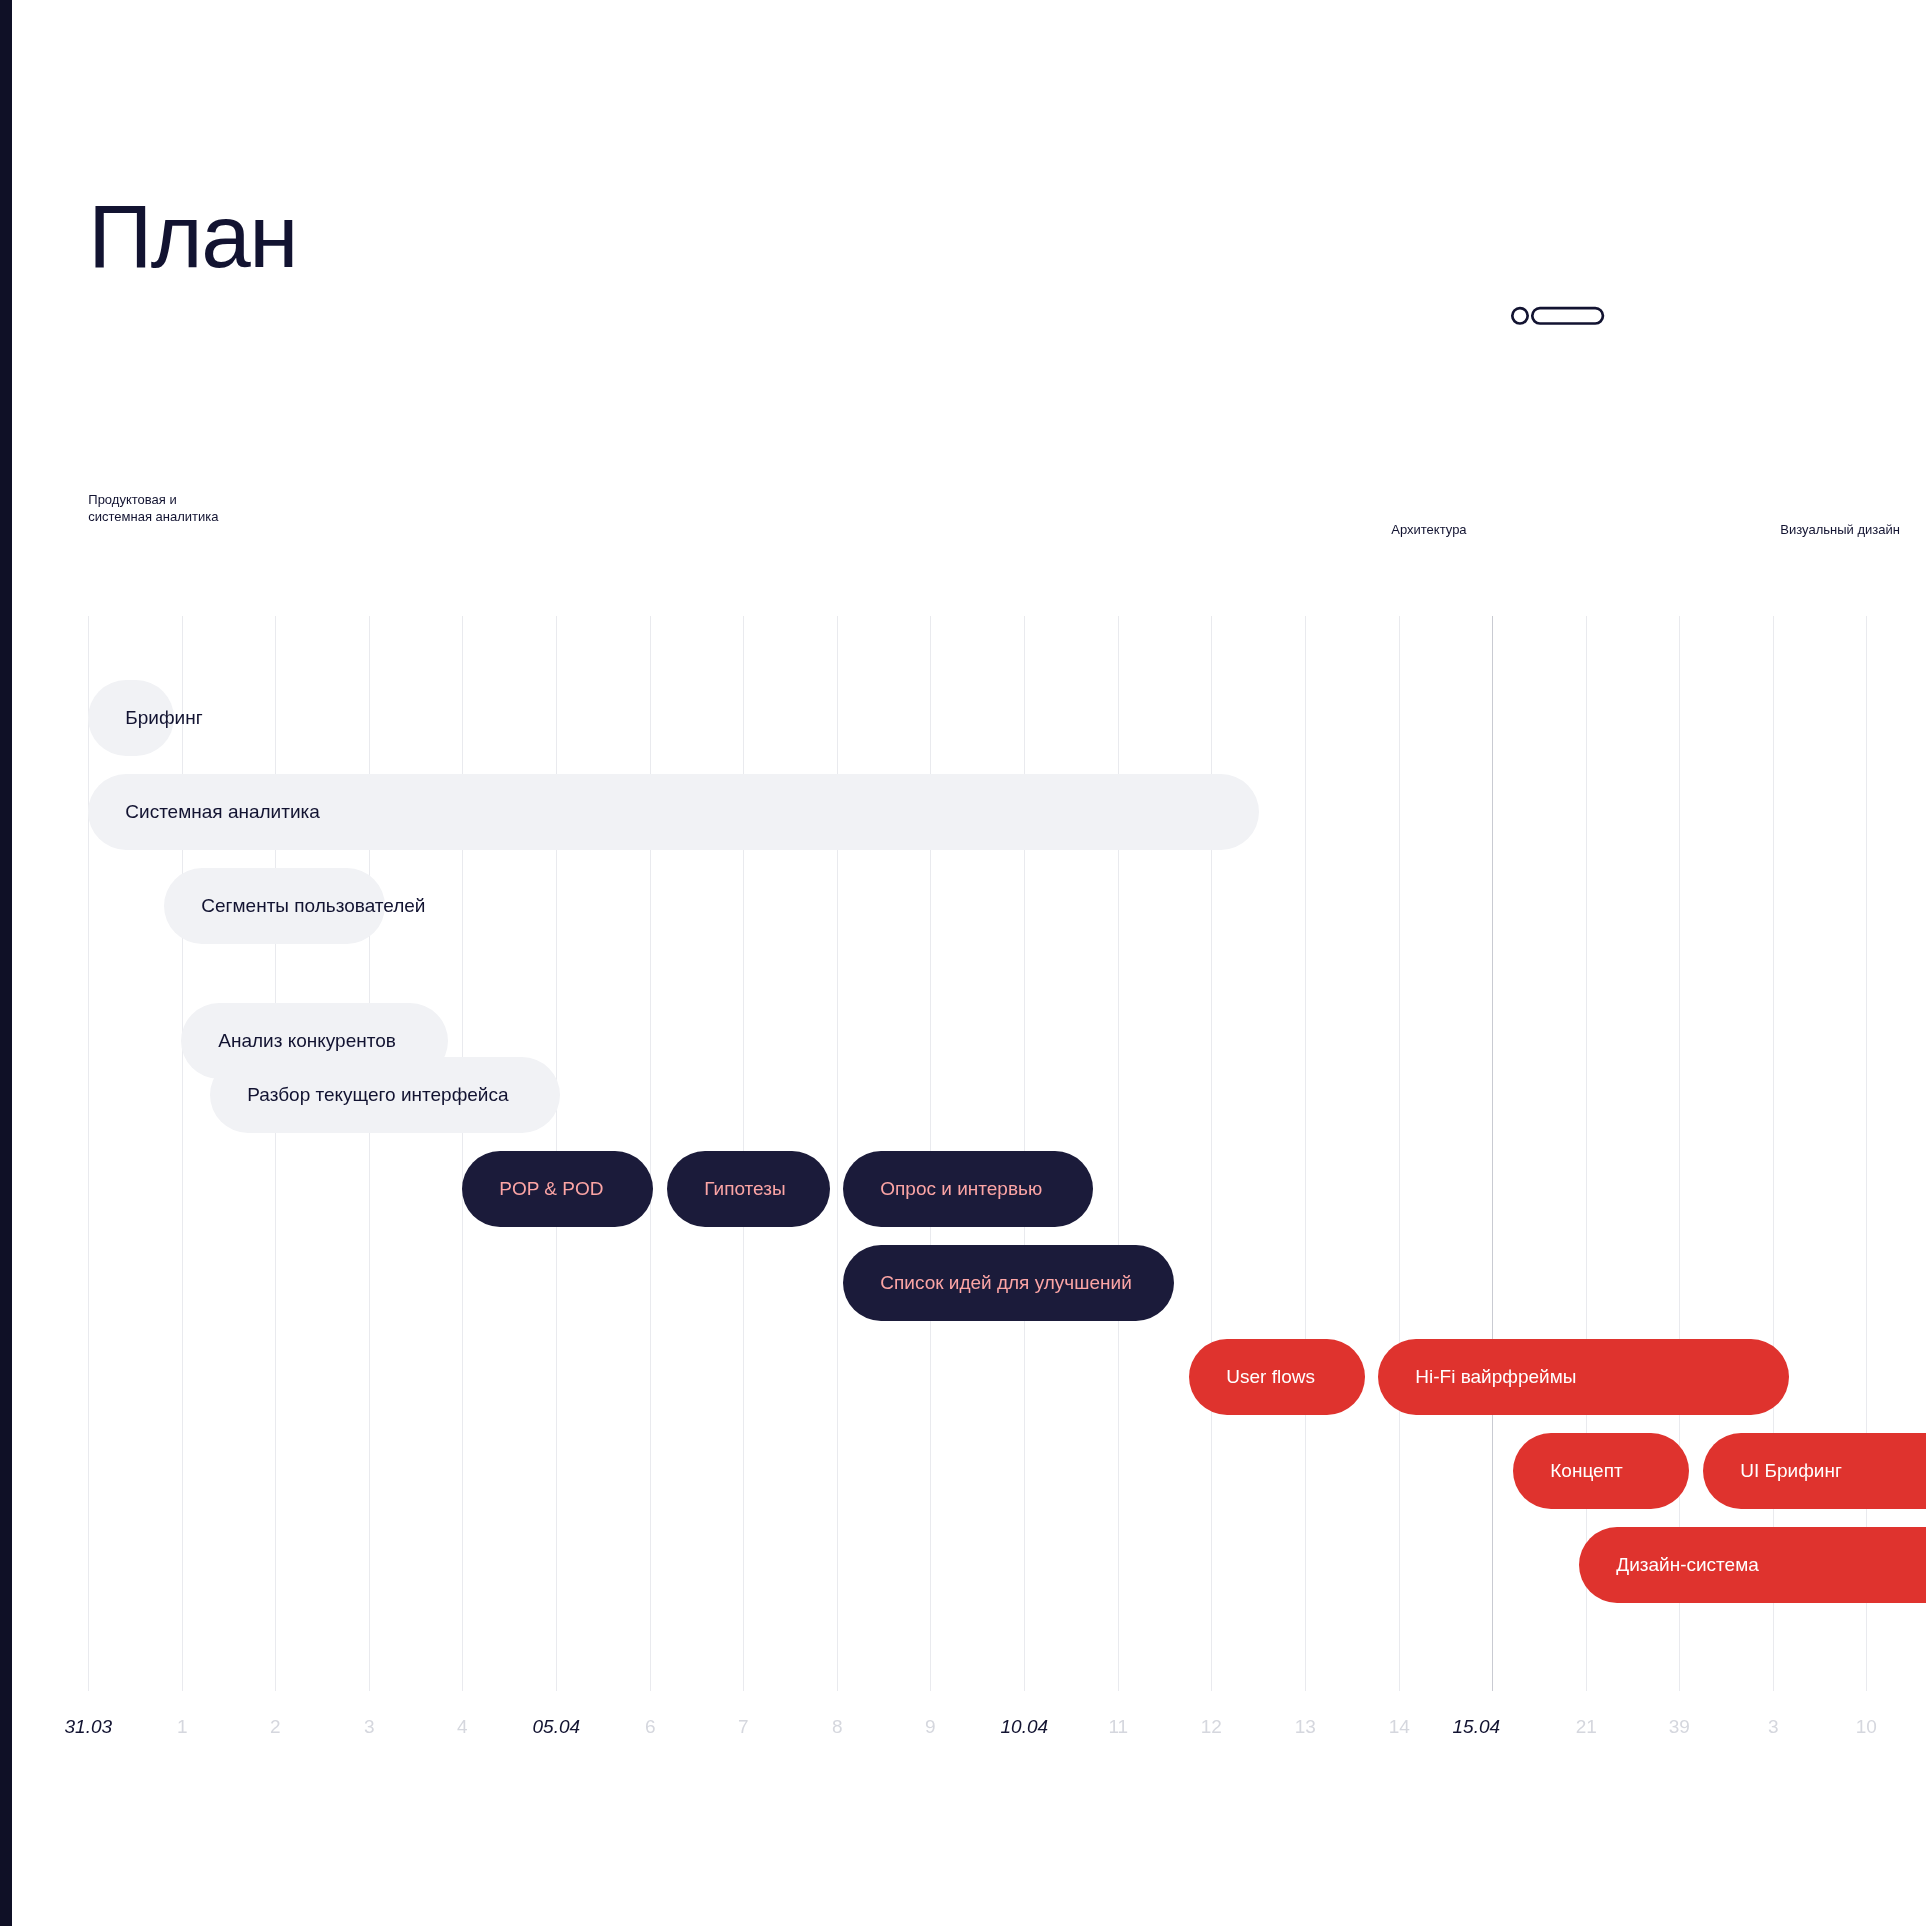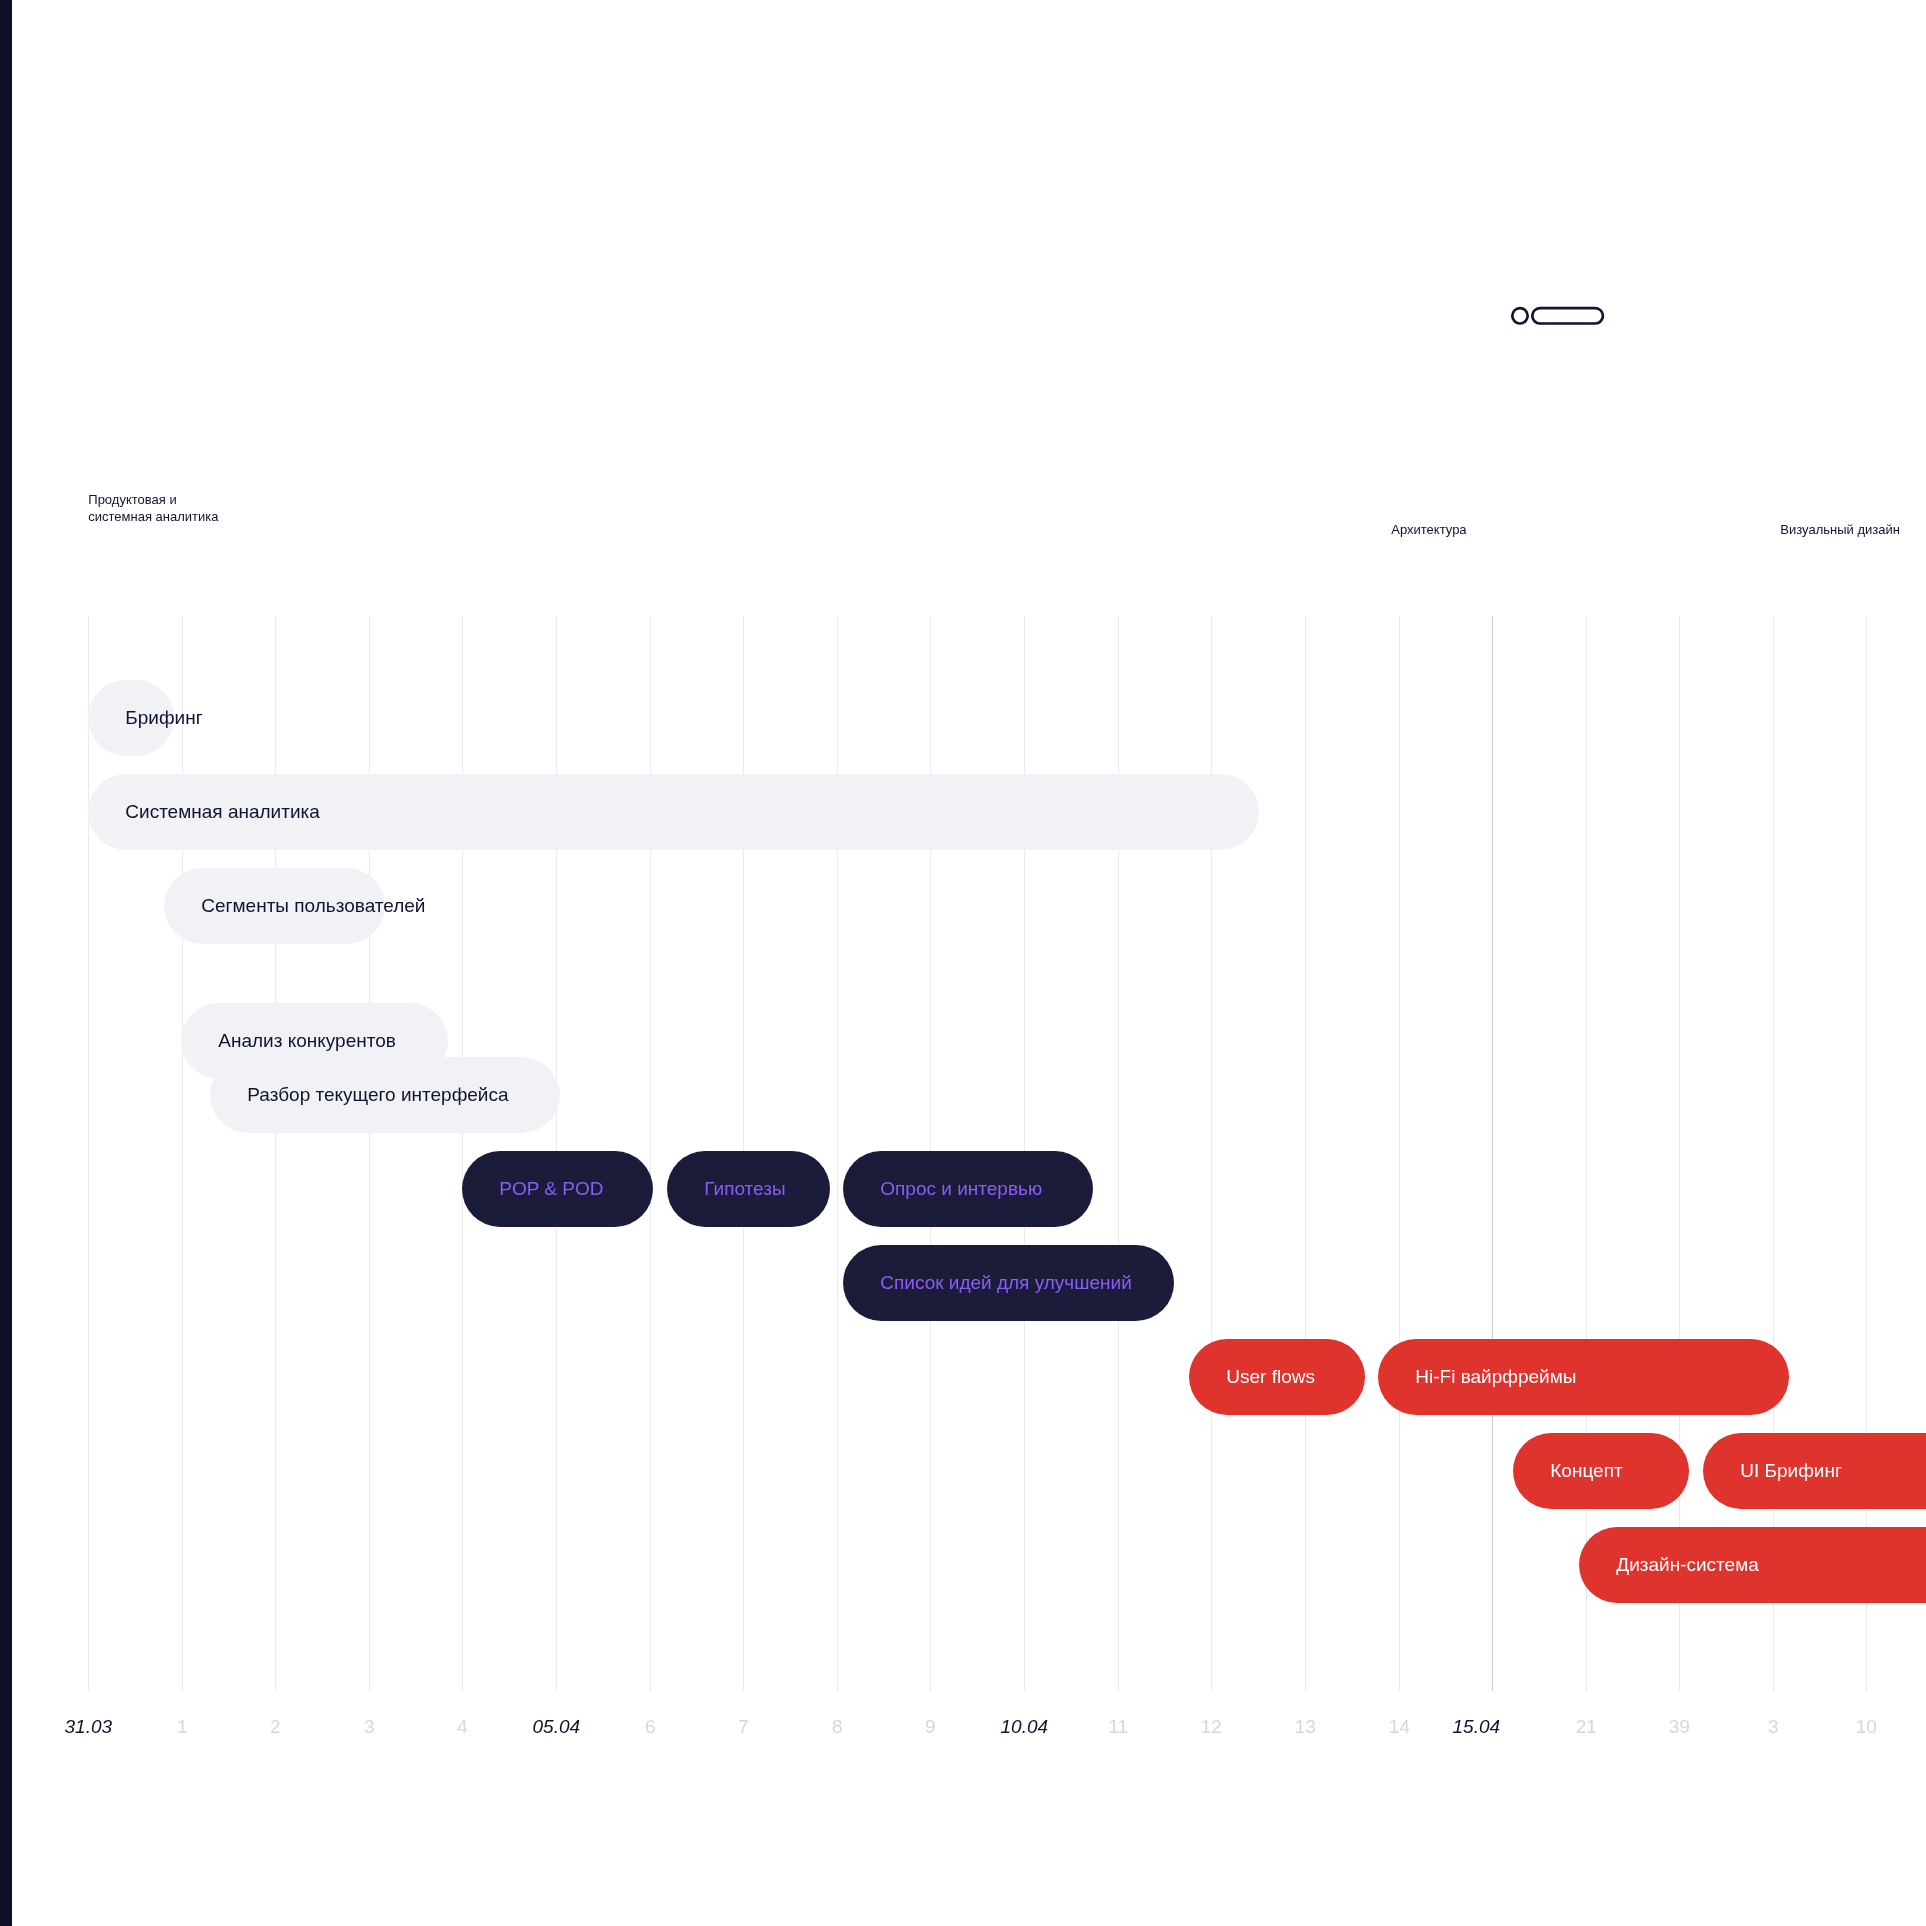--- a/index.html
+++ b/index.html
@@ -53,21 +53,21 @@
   .bar {
     position: absolute;
     height: 76px;
     border-radius: 38px;
     display: flex; align-items: center;
     padding-left: 37px; padding-right: 23px;
     font-size: 19px;
     white-space: nowrap;
   }
   .bar.tone-grey { background: #f1f2f5; color: #121331; }
-  .bar.tone-dark { background: #1b1b3a; color: #8b5cf6; }
+  .bar.tone-dark { background: #1b1b3a; color: #fca5a5; }
   .bar.tone-red  { background: #df332e; color: #ffffff; }
 
   
   #axis {
     position: absolute;
     left: 76px; top: 1716px;
     width: 2808px; height: 50px;
   }
   .tick {
     position: absolute; top: 0;
@@ -76,20 +76,21 @@
     font-size: 19px; line-height: 1.2;
   }
   .tick.major { color: #121331; font-weight: 400; font-style: italic; }
   .tick.minor { color: #d5d7de; }
 </style>
 </head>
 <body>
 
 <div id="slide">
 
+  <h1 id="page-title">План</h1>
 
   <div id="logo-mark">
     <svg width="96" height="21.6" viewBox="0 0 250 56" fill="none">
       <circle cx="26" cy="28" r="20" stroke="#121331" stroke-width="7"></circle>
       <rect x="58" y="8" width="184" height="40" rx="20" stroke="#121331" stroke-width="7"></rect>
     </svg>
   </div>
 
   <div id="section-headers"></div>
 

